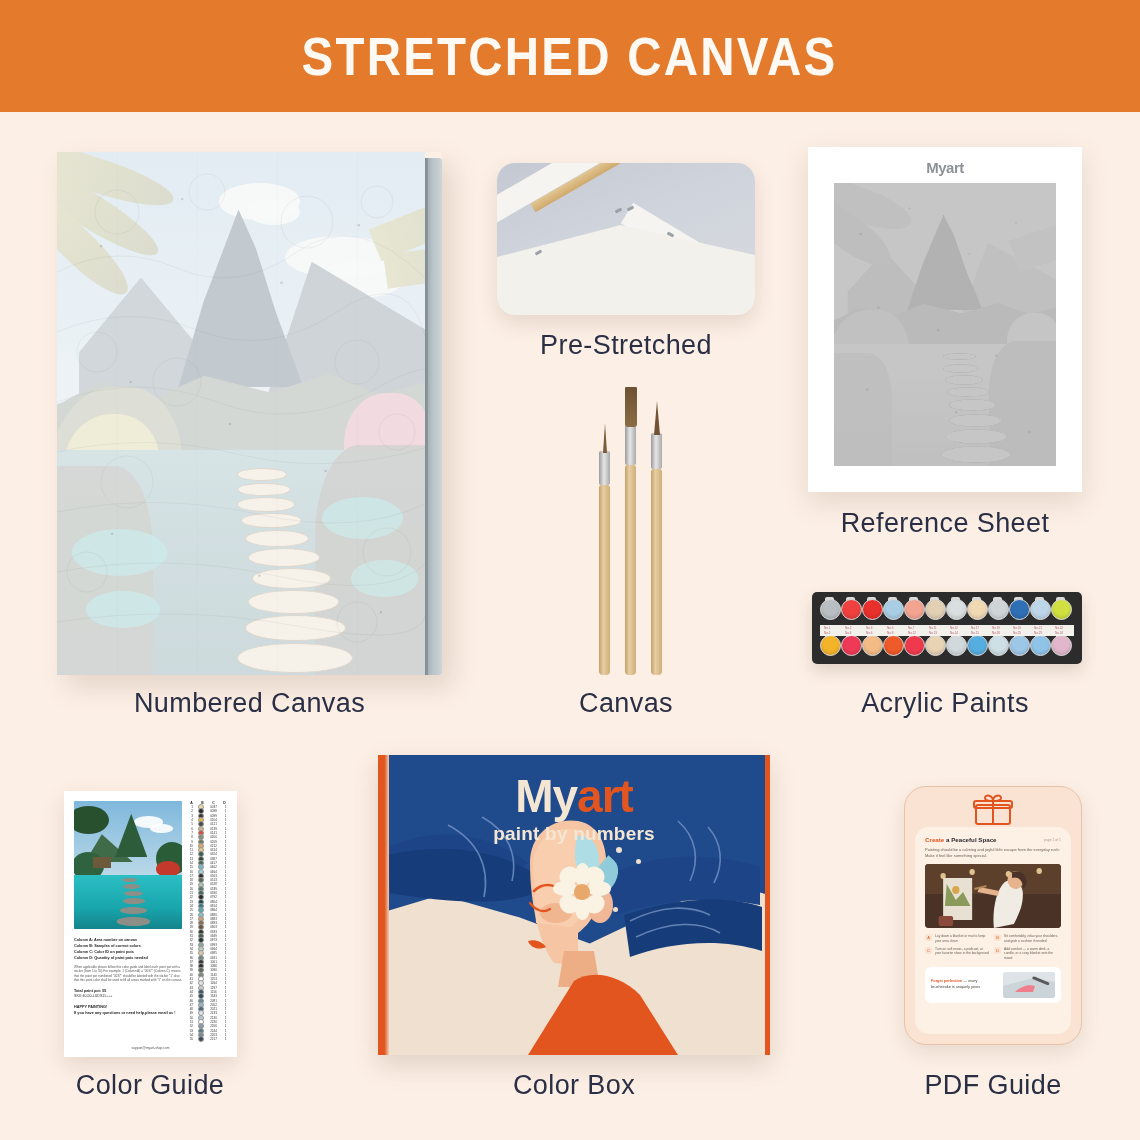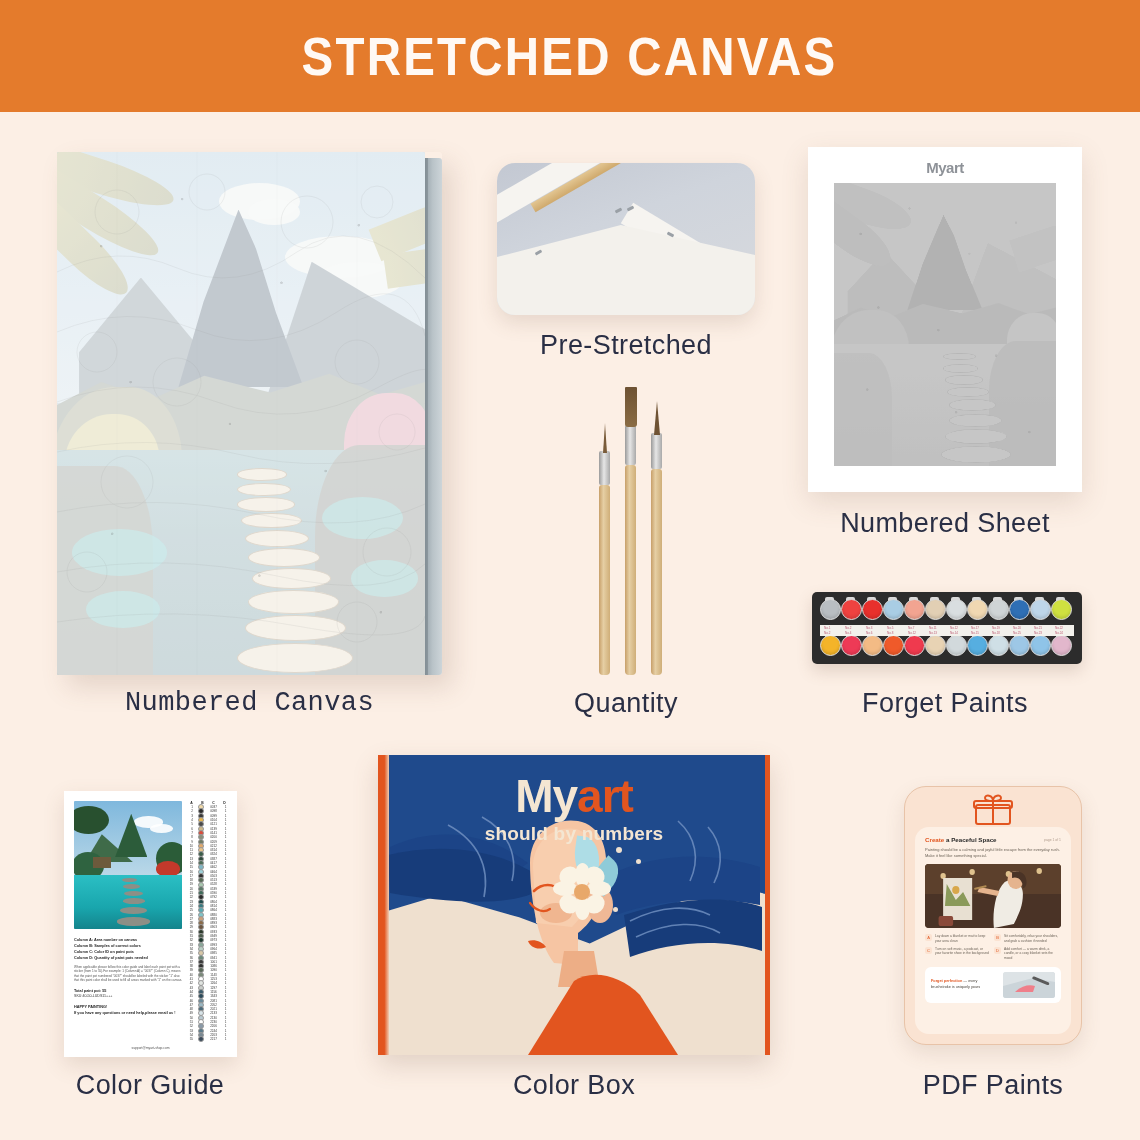--- a/index.html
+++ b/index.html
@@ -359,21 +359,21 @@
         <circle cx="70" cy="330" r="26"></circle>
           <circle cx="30" cy="420" r="20"></circle>
         <circle cx="330" cy="400" r="24"></circle>
           <circle cx="300" cy="470" r="20"></circle>
       </g>
     </svg>
     <div class="pbn-overlay"></div>
   </div>
   <div class="canvas-side"></div>
 </div>
-<div class="caption" style="left:57px;top:688px;width:385px;font-family:Liberation Mono, monospace;">Numbered Canvas</div>
+<div class="caption" style="left:57px;top:688px;width:385px;">Numbered Canvas</div>
 
 <div class="prestretch">
   <div class="ps-wood" style="left:36px;top:40px;width:200px;height:10px;transform:rotate(-30deg);transform-origin:left center;"></div>
   <div class="ps-wood" style="left:131px;top:46px;width:150px;height:10px;transform:rotate(31deg);transform-origin:left center;"></div>
   <div class="ps-bar" style="left:-18px;top:44px;width:180px;height:24px;transform:rotate(-30deg);transform-origin:left center;"></div>
   <div class="ps-bar" style="left:130px;top:38px;width:150px;height:24px;transform:rotate(31deg);transform-origin:left center;"></div>
   <div class="ps-bar" style="left:0px;top:62px;width:258px;height:100px;clip-path:polygon(48% 0%,100% 30%,100% 100%,0 100%,0 32%);background:#f3f1ec;"></div>
   <div class="ps-staple" style="left:118px;top:46px;transform:rotate(-28deg);"></div>
   <div class="ps-staple" style="left:130px;top:44px;transform:rotate(-28deg);"></div>
   <div class="ps-staple" style="left:38px;top:88px;transform:rotate(-30deg);"></div>
@@ -403,21 +403,21 @@
     <div class="step" style="left:49%;top:64%;width:15%;height:2.3%;background:#f2f2f2;border-color:#bbb;"></div>
     <div class="step" style="left:50%;top:68%;width:16%;height:2.6%;background:#f0f0f0;border-color:#bbb;"></div>
     <div class="step" style="left:51%;top:72%;width:18%;height:3%;background:#f0f0f0;border-color:#bbb;"></div>
     <div class="step" style="left:52%;top:76.5%;width:20%;height:3.4%;background:#eee;border-color:#bbb;"></div>
     <div class="step" style="left:52%;top:81.5%;width:23%;height:3.9%;background:#eee;border-color:#bbb;"></div>
     <div class="step" style="left:50%;top:87%;width:27%;height:4.6%;background:#ececec;border-color:#bbb;"></div>
     <div class="step" style="left:48%;top:93%;width:31%;height:5.4%;background:#ececec;border-color:#bbb;"></div>
     <div class="pbn-overlay"></div>
   </div>
 </div>
-<div class="caption" style="left:808px;top:508px;width:274px;">Numbered Sheet</div>
+<div class="caption" style="left:808px;top:508px;width:274px;">Reference Sheet</div>
 
 <div class="brushes">
 
   <div class="brush" style="left:14px;height:250px;">
     <div class="b-handle" style="height:190px;"></div>
     <div class="b-ferrule" style="bottom:190px;height:34px;"></div>
     <div class="b-tip" style="bottom:222px;width:0;height:0;border-left:2.5px solid transparent;border-right:2.5px solid transparent;border-bottom:30px solid #7a5c3a;"></div>
   </div>
 
   <div class="brush" style="left:40px;height:288px;">
@@ -425,21 +425,21 @@
     <div class="b-ferrule" style="bottom:210px;height:40px;"></div>
     <div class="b-tip" style="bottom:248px;width:12px;height:40px;background:linear-gradient(180deg,#6d5233,#8a6c44);border-radius:1px 1px 3px 3px;"></div>
   </div>
 
   <div class="brush" style="left:66px;height:272px;">
     <div class="b-handle" style="height:206px;"></div>
     <div class="b-ferrule" style="bottom:206px;height:36px;"></div>
     <div class="b-tip" style="bottom:240px;width:0;height:0;border-left:3px solid transparent;border-right:3px solid transparent;border-bottom:34px solid #6f5334;"></div>
   </div>
 </div>
-<div class="caption" style="left:497px;top:688px;width:258px;">Quantity</div>
+<div class="caption" style="left:497px;top:688px;width:258px;">Canvas</div>
 
 <div class="palette">
   <div class="pal-row" id="pal-top" style="top:5px;">
       <div class="pot">
         <div class="pot-tab"></div>
         <div class="pot-cap" style="background: rgb(185, 190, 194);"></div>
       </div>
       <div class="pot">
         <div class="pot-tab"></div>
         <div class="pot-cap" style="background: rgb(239, 66, 64);"></div>
@@ -555,21 +555,21 @@
       <div class="pot">
         <div class="pot-tab"></div>
         <div class="pot-cap" style="background: rgb(143, 196, 232);"></div>
       </div>
       <div class="pot">
         <div class="pot-tab"></div>
         <div class="pot-cap" style="background: rgb(226, 183, 204);"></div>
       </div>
     </div>
 </div>
-<div class="caption" style="left:808px;top:688px;width:274px;">Forget Paints</div>
+<div class="caption" style="left:808px;top:688px;width:274px;">Acrylic Paints</div>
 
 <div class="colorcard">
   <div class="cc-photo">
     <div class="cc-sky"></div>
     <div class="cc-cloud" style="left:56%;top:12%;width:26%;height:9%;"></div>
     <div class="cc-cloud" style="left:70%;top:18%;width:22%;height:7%;"></div>
     <div class="cc-mtn2"></div>
     <div class="cc-mtn"></div>
     <div class="cc-fol" style="left:-6%;top:4%;width:38%;height:22%;background:#28502f;"></div>
     <div class="cc-fol" style="left:-2%;top:40%;width:30%;height:22%;"></div>
@@ -1097,21 +1097,21 @@
     <div class="petal" style="left:4px;top:30px;width:20px;height:18px;transform:rotate(40deg);"></div>
     <div class="petal" style="left:30px;top:30px;width:20px;height:18px;transform:rotate(-40deg);"></div>
     <div style="position:absolute;left:19px;top:19px;width:16px;height:16px;border-radius:50%;background:#E8A86A;"></div>
   </div>
   <div class="dot" style="left:238px;top:92px;width:6px;height:6px;"></div>
   <div class="dot" style="left:258px;top:104px;width:5px;height:5px;"></div>
   <div class="dot" style="left:235px;top:152px;width:5px;height:5px;"></div>
   <div class="box-logo">
     <span class="logo-my">My</span><span class="logo-art">art</span>
   </div>
-  <div class="box-sub">should by numbers</div>
+  <div class="box-sub">paint by numbers</div>
   <div class="box-edge"></div>
   <div class="box-edge-r"></div>
 </div>
 <div class="caption" style="left:378px;top:1070px;width:392px;">Color Box</div>
 
 <div class="pdf">
   <svg class="gift" width="40" height="32" viewBox="0 0 40 32">
     <rect x="3" y="12" width="34" height="19" rx="2" fill="none" stroke="#E2551F" stroke-width="2"></rect>
     <rect x="1" y="8" width="38" height="7" rx="2" fill="none" stroke="#E2551F" stroke-width="2"></rect>
     <line x1="20" y1="8" x2="20" y2="31" stroke="#E2551F" stroke-width="2"></line>
@@ -1167,13 +1167,13 @@
         <svg width="100%" height="100%" viewBox="0 0 52 26" preserveAspectRatio="none">
           <rect width="52" height="26" fill="#dde3e6"></rect>
           <path d="M0 14 L30 6 L52 10 L52 26 L0 26 Z" fill="#cbd4d9"></path>
           <path d="M12 20 c6 -6 14 -8 20 -6 l-2 6 z" fill="#ef7f8a"></path>
           <rect x="30" y="4" width="18" height="3" rx="1.5" fill="#5a5a5a" transform="rotate(22 30 4)"></rect>
         </svg>
       </span>
     </div>
   </div>
 </div>
-<div class="caption" style="left:890px;top:1070px;width:206px;">PDF Paints</div>
+<div class="caption" style="left:890px;top:1070px;width:206px;">PDF Guide</div>
 
 </body></html>

